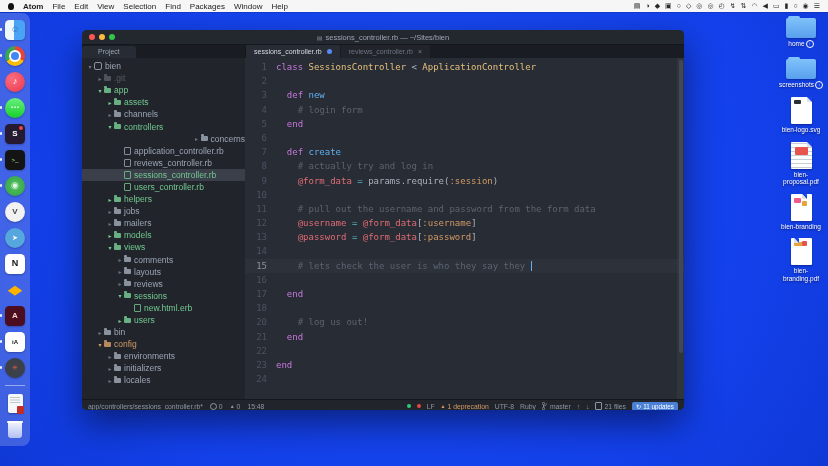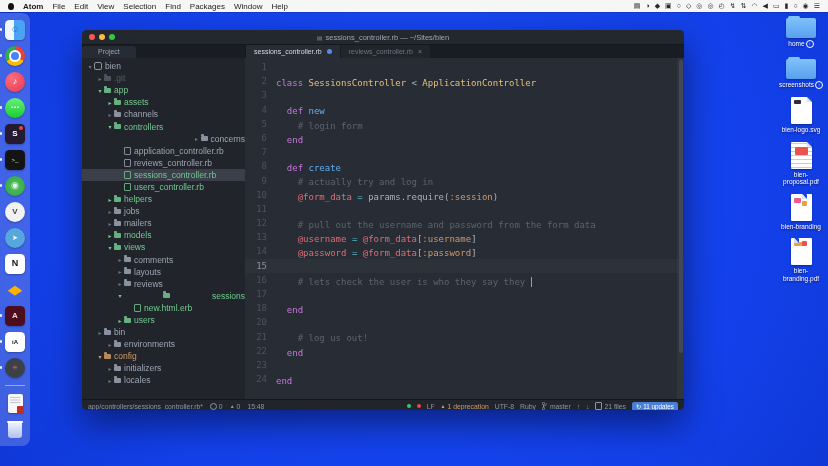--- a/index.html
+++ b/index.html
@@ -83,21 +83,21 @@
   .t-file{display:inline-block;width:5px;height:6px;border:1px solid currentColor;border-radius:1px;margin-right:3px;opacity:.8;flex:none;}
   .t-root{display:inline-block;width:6px;height:6px;border:1px solid currentColor;border-radius:2px;margin-right:3px;opacity:.85;flex:none;}
 
   
   .editor{flex:1;background:#282c34;position:relative;overflow:hidden;
     font-family:"DejaVu Sans Mono",monospace;font-size:9px;padding-top:2px;}
   .cline{display:flex;height:14.2px;line-height:14.2px;}
   .cline.active{background:#2c313a;}
   .gut{width:22px;flex:none;text-align:right;padding-right:9px;color:#4b5263;}
   .cline.active .gut{color:#8b919d;}
-  .ccontent{white-space:pre;color:#abb2bf;margin-top:16px;}
+  .ccontent{white-space:pre;color:#abb2bf;}
   .tk-kw{color:#c678dd;}
   .tk-cls{color:#e5c07b;}
   .tk-fn{color:#61afef;}
   .tk-cm{color:#5c6370;}
   .tk-iv{color:#e06c75;}
   .tk-sym{color:#d19a66;}
   .tk-op{color:#56b6c2;}
   .tk-pl{color:#abb2bf;}
   .cursor{display:inline-block;width:1px;height:10px;background:#61afef;vertical-align:-2px;}
   .scrollbar{position:absolute;right:0;top:0;bottom:0;width:7px;background:rgba(255,255,255,.04);}
@@ -385,49 +385,49 @@
           <div class="trow st-default" style="padding-left: 34px;">
             <span class="chev">▸</span>
             <span class="t-folder"></span>
             <span class="tlb">layouts</span>
           </div>
           <div class="trow st-default" style="padding-left: 34px;">
             <span class="chev">▸</span>
             <span class="t-folder"></span>
             <span class="tlb">reviews</span>
           </div>
-          <div class="trow st-added" style="padding-left: 34px; justify-content: space-between;">
+          <div class="trow st-added" style="padding-left: 34px;">
             <span class="chev">▾</span>
             <span class="t-folder"></span>
             <span class="tlb">sessions</span>
           </div>
           <div class="trow st-added" style="padding-left: 44px;">
             <span class="chev"></span>
             <span class="t-file"></span>
             <span class="tlb">new.html.erb</span>
           </div>
           <div class="trow st-added" style="padding-left: 34px;">
             <span class="chev">▸</span>
             <span class="t-folder"></span>
             <span class="tlb">users</span>
           </div>
           <div class="trow st-default" style="padding-left: 14px;">
             <span class="chev">▸</span>
             <span class="t-folder"></span>
             <span class="tlb">bin</span>
           </div>
-          <div class="trow st-default" style="padding-left: 24px;">
-            <span class="chev">▸</span>
-            <span class="t-folder"></span>
-            <span class="tlb">environments</span>
-          </div>
           <div class="trow st-modified" style="padding-left: 14px;">
             <span class="chev">▾</span>
             <span class="t-folder"></span>
             <span class="tlb">config</span>
+          </div>
+          <div class="trow st-default" style="padding-left: 24px;">
+            <span class="chev">▸</span>
+            <span class="t-folder"></span>
+            <span class="tlb">environments</span>
           </div>
           <div class="trow st-default" style="padding-left: 24px;">
             <span class="chev">▸</span>
             <span class="t-folder"></span>
             <span class="tlb">initializers</span>
           </div>
           <div class="trow st-default" style="padding-left: 24px;">
             <span class="chev">▸</span>
             <span class="t-folder"></span>
             <span class="tlb">locales</span>

